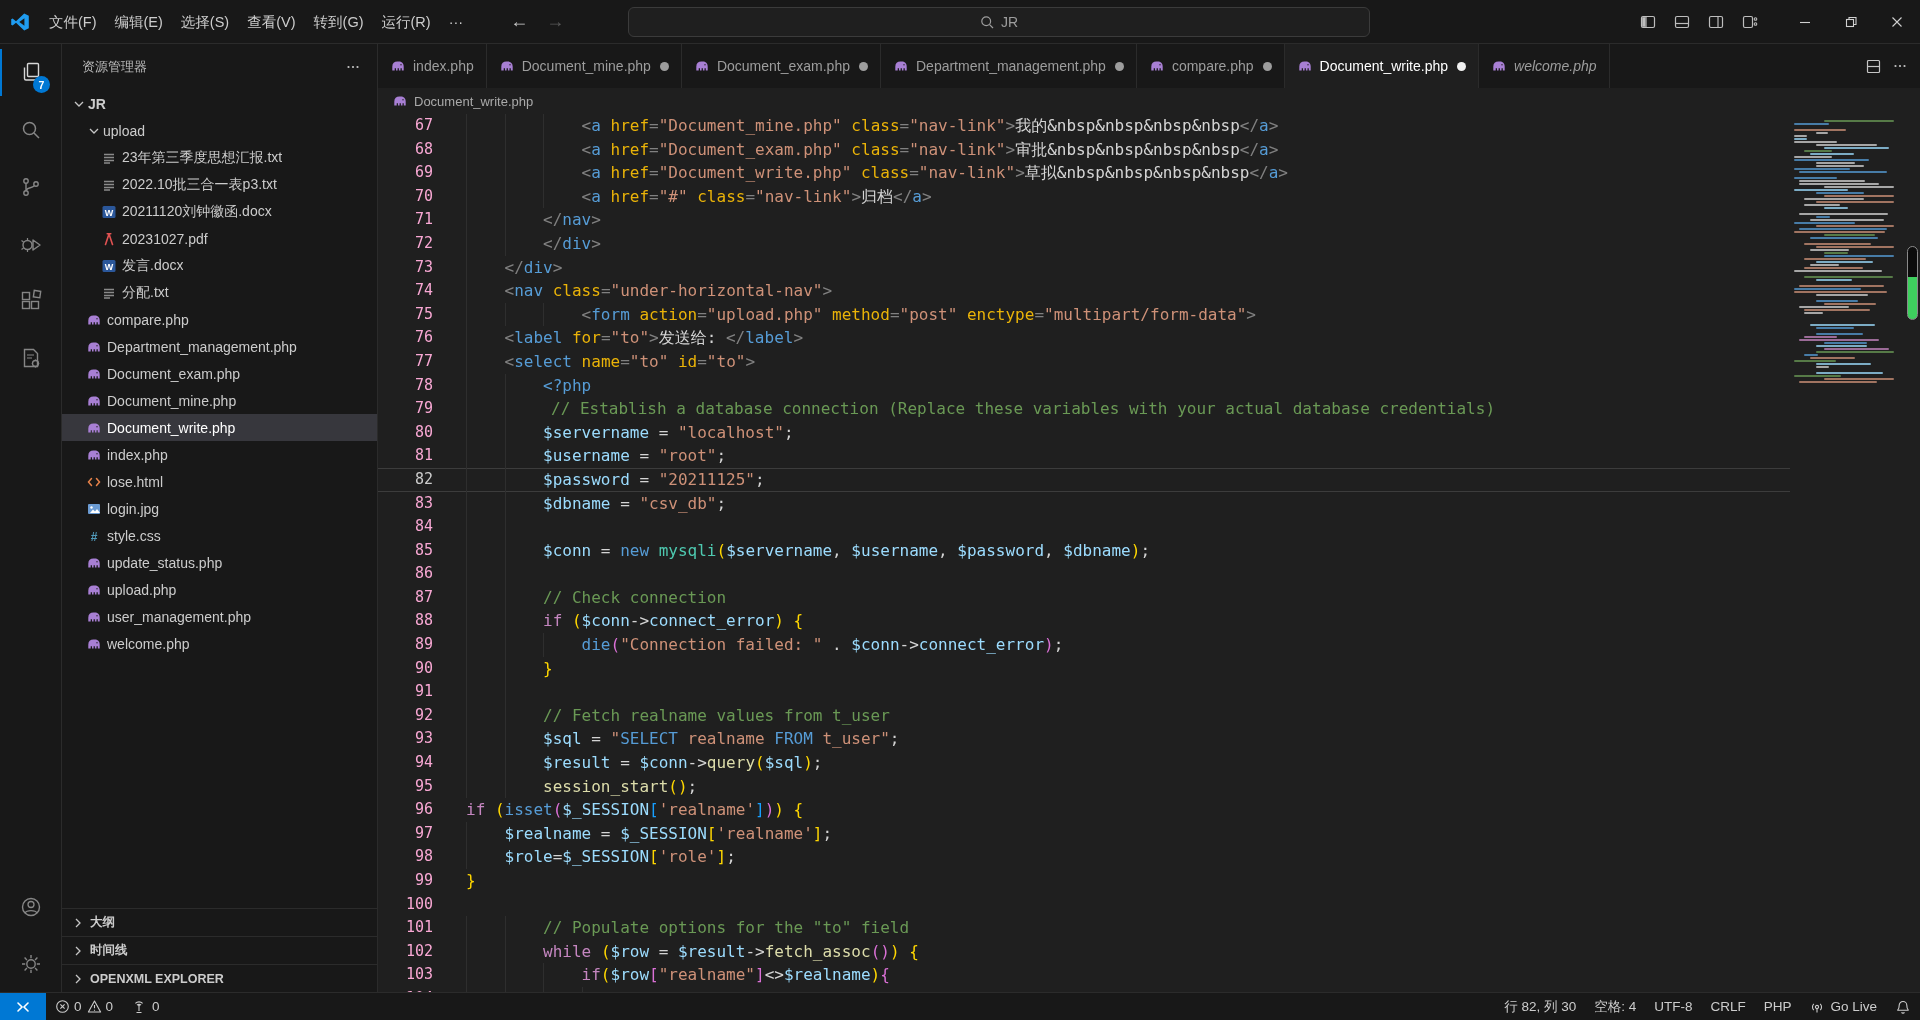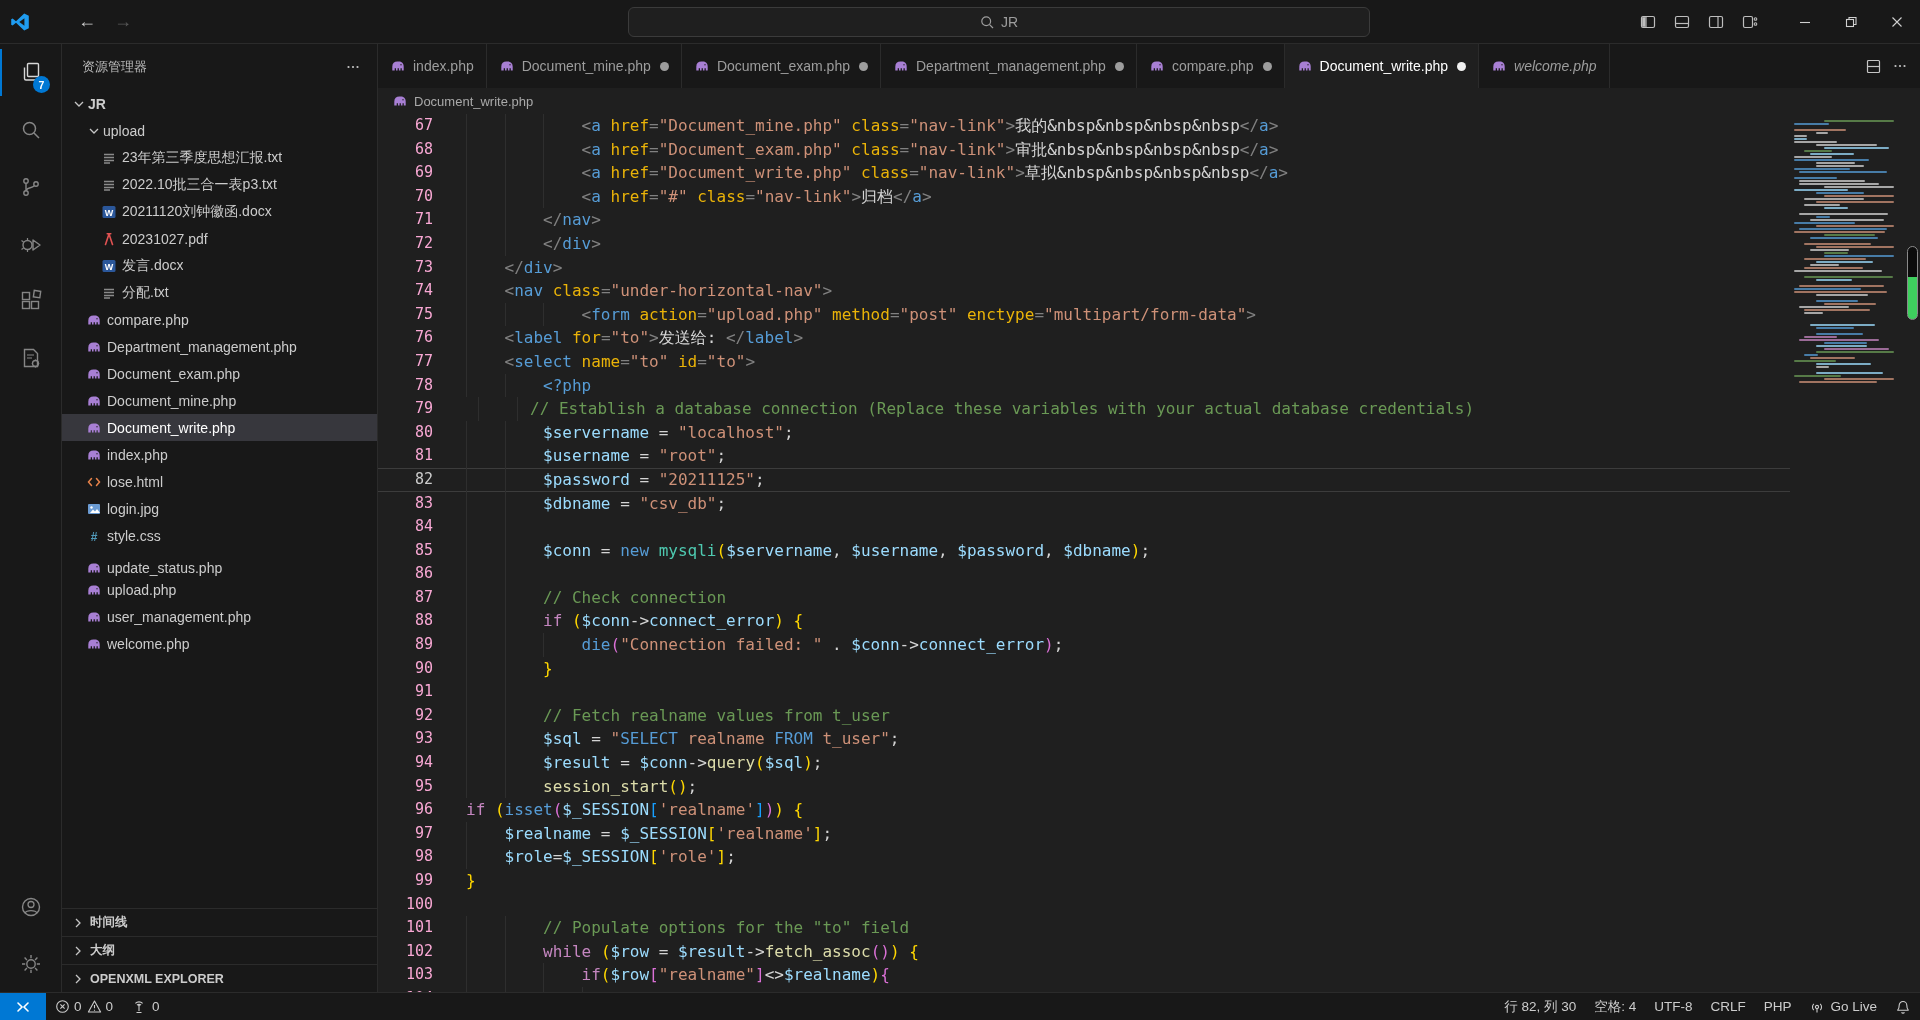--- a/index.html
+++ b/index.html
@@ -87,20 +87,29 @@
 <body>
 
 <div class="window">
 
   <div class="titlebar">
     <div class="tb-logo">
         <svg width="20" height="20" viewBox="0 0 20 20" fill="none" xmlns="http://www.w3.org/2000/svg">
           <path fill="#1f9cf0" d="M14.2 1.6 6 9.2 2.6 6.6 1.2 7.3v5.4l1.4.7L6 10.8l8.2 7.6 4.6-2.2V3.8z M14.4 6.2v7.6L9.3 10z"></path>
         </svg>
       </div>
+    <div class="menus" id="menus">
+        <div class="menu-item">文件(F)</div>
+        <div class="menu-item">编辑(E)</div>
+        <div class="menu-item">选择(S)</div>
+        <div class="menu-item">查看(V)</div>
+        <div class="menu-item">转到(G)</div>
+        <div class="menu-item">运行(R)</div>
+        <div class="menu-item">···</div>
+      </div>
     <div class="nav-arrows">
       <span class="nav-arrow">←</span>
       <span class="nav-arrow disabled">→</span>
     </div>
     <div class="search-box">
       <span id="tb-search-icon">
           <svg width="15" height="15" viewBox="0 0 15 15" fill="none" xmlns="http://www.w3.org/2000/svg">
             <circle cx="6.2" cy="6.2" r="4.4" stroke="#9d9d9d" stroke-width="1.2"></circle>
             <path d="m9.6 9.6 3.4 3.4" stroke="#9d9d9d" stroke-width="1.2"></path>
           </svg>
@@ -370,21 +379,21 @@
             <span class="flabel">login.jpg</span>
           </div>
           <div class="tree-row" style="padding-left: 23px;">
             <span class="ficon">
               <svg width="16" height="16" viewBox="0 0 16 16" fill="none" xmlns="http://www.w3.org/2000/svg">
                 <text x="8" y="12.5" font-size="12" font-weight="bold" fill="#519aba" text-anchor="middle" font-family="Liberation Sans,sans-serif">#</text>
               </svg>
             </span>
             <span class="flabel">style.css</span>
           </div>
-          <div class="tree-row" style="padding-left: 23px; align-items: flex-end;">
+          <div class="tree-row" style="padding-left: 23px;">
             <span class="ficon">
               <svg width="16" height="16" viewBox="0 0 16 16" fill="none" xmlns="http://www.w3.org/2000/svg">
                 <path fill="#a87fd4" d="M2.3 12.6V8.4c0-3 2-4.9 5.1-4.9h1.2c3.1 0 5.1 1.9 5.1 4.9v4.2h-1.9v-2.4h-1.3v2.4H8.9v-2.4H7.6v2.4H6v-2.4H4.7v2.4z"></path>
                 <circle cx="11" cy="6.8" r=".7" fill="#1f1f1f"></circle>
               </svg>
             </span>
             <span class="flabel">update_status.php</span>
           </div>
           <div class="tree-row" style="padding-left: 23px;">
             <span class="ficon">
@@ -414,29 +423,29 @@
             <span class="flabel">welcome.php</span>
           </div>
         </div>
       <div class="sb-sections" id="sb-sections">
           <div class="sb-section">
             <span>
               <svg width="16" height="16" viewBox="0 0 16 16" fill="none" xmlns="http://www.w3.org/2000/svg">
                 <path d="m6 4 4 4-4 4" stroke="#c5c5c5" stroke-width="1.3"></path>
               </svg>
             </span>
+            <span>大纲</span>
+          </div>
+          <div class="sb-section">
+            <span>
+              <svg width="16" height="16" viewBox="0 0 16 16" fill="none" xmlns="http://www.w3.org/2000/svg">
+                <path d="m6 4 4 4-4 4" stroke="#c5c5c5" stroke-width="1.3"></path>
+              </svg>
+            </span>
             <span>时间线</span>
-          </div>
-          <div class="sb-section">
-            <span>
-              <svg width="16" height="16" viewBox="0 0 16 16" fill="none" xmlns="http://www.w3.org/2000/svg">
-                <path d="m6 4 4 4-4 4" stroke="#c5c5c5" stroke-width="1.3"></path>
-              </svg>
-            </span>
-            <span>大纲</span>
           </div>
           <div class="sb-section">
             <span>
               <svg width="16" height="16" viewBox="0 0 16 16" fill="none" xmlns="http://www.w3.org/2000/svg">
                 <path d="m6 4 4 4-4 4" stroke="#c5c5c5" stroke-width="1.3"></path>
               </svg>
             </span>
             <span>OPENXML EXPLORER</span>
           </div>
         </div>
@@ -582,21 +591,21 @@
             <div class="code-line">
               <span class="ln">77</span>
               <div class="lt" style="padding-left: 38.532px;"><span class="guide" style="left: 0px;"></span><span class="tok-pu">&lt;</span><span class="tok-tg">select</span><span class="tok-pl"> </span><span class="tok-at">name</span><span class="tok-pu">=</span><span class="tok-st">"to"</span><span class="tok-pl"> </span><span class="tok-at">id</span><span class="tok-pu">=</span><span class="tok-st">"to"</span><span class="tok-pu">&gt;</span></div>
             </div>
             <div class="code-line">
               <span class="ln">78</span>
               <div class="lt" style="padding-left: 77.064px;"><span class="guide" style="left: 0px;"></span><span class="guide" style="left: 38.532px;"></span><span class="tok-kb">&lt;?php</span></div>
             </div>
             <div class="code-line">
               <span class="ln">79</span>
-              <div class="lt" style="padding-left: 52px; margin-left: 12px;"><span class="guide" style="left: 0px;"></span><span class="guide" style="left: 38.532px;"></span><span class="tok-cm">// Establish a database connection (Replace these variables with your actual database credentials)</span></div>
+              <div class="lt" style="padding-left: 85px;"><span class="guide" style="left: 0px;"></span><span class="guide" style="left: 38.532px;"></span><span class="tok-cm">// Establish a database connection (Replace these variables with your actual database credentials)</span></div>
             </div>
             <div class="code-line">
               <span class="ln">80</span>
               <div class="lt" style="padding-left: 77.064px;"><span class="guide" style="left: 0px;"></span><span class="guide" style="left: 38.532px;"></span><span class="tok-vr">$servername</span><span class="tok-op"> = </span><span class="tok-st">"localhost"</span><span class="tok-pl">;</span></div>
             </div>
             <div class="code-line">
               <span class="ln">81</span>
               <div class="lt" style="padding-left: 77.064px;"><span class="guide" style="left: 0px;"></span><span class="guide" style="left: 38.532px;"></span><span class="tok-vr">$username</span><span class="tok-op"> = </span><span class="tok-st">"root"</span><span class="tok-pl">;</span></div>
             </div>
             <div class="code-line current">

